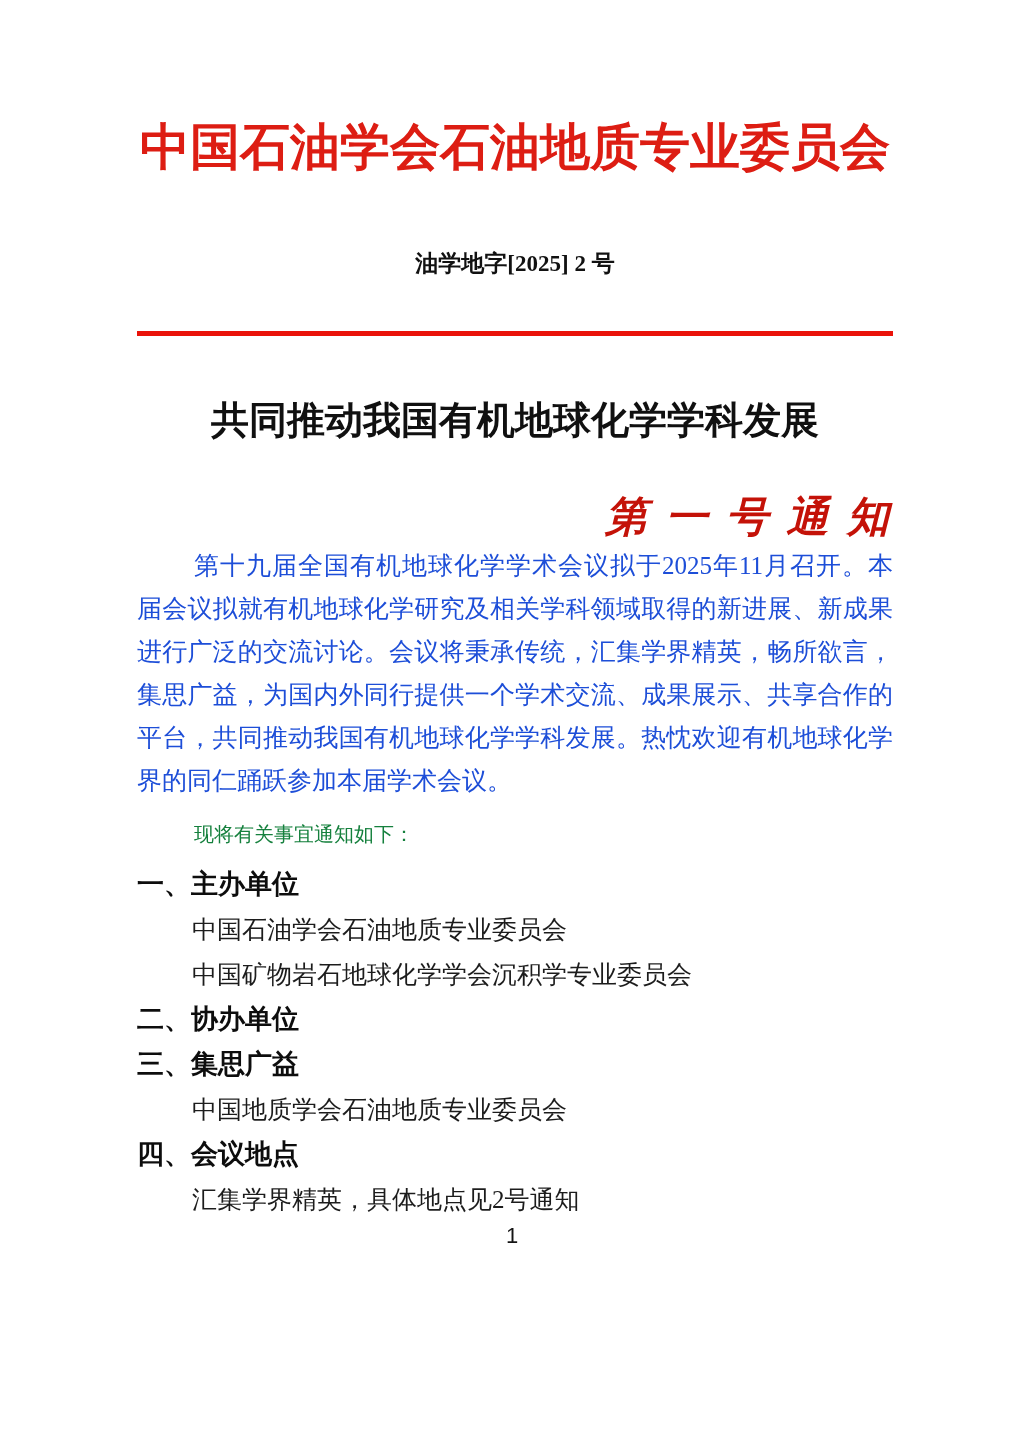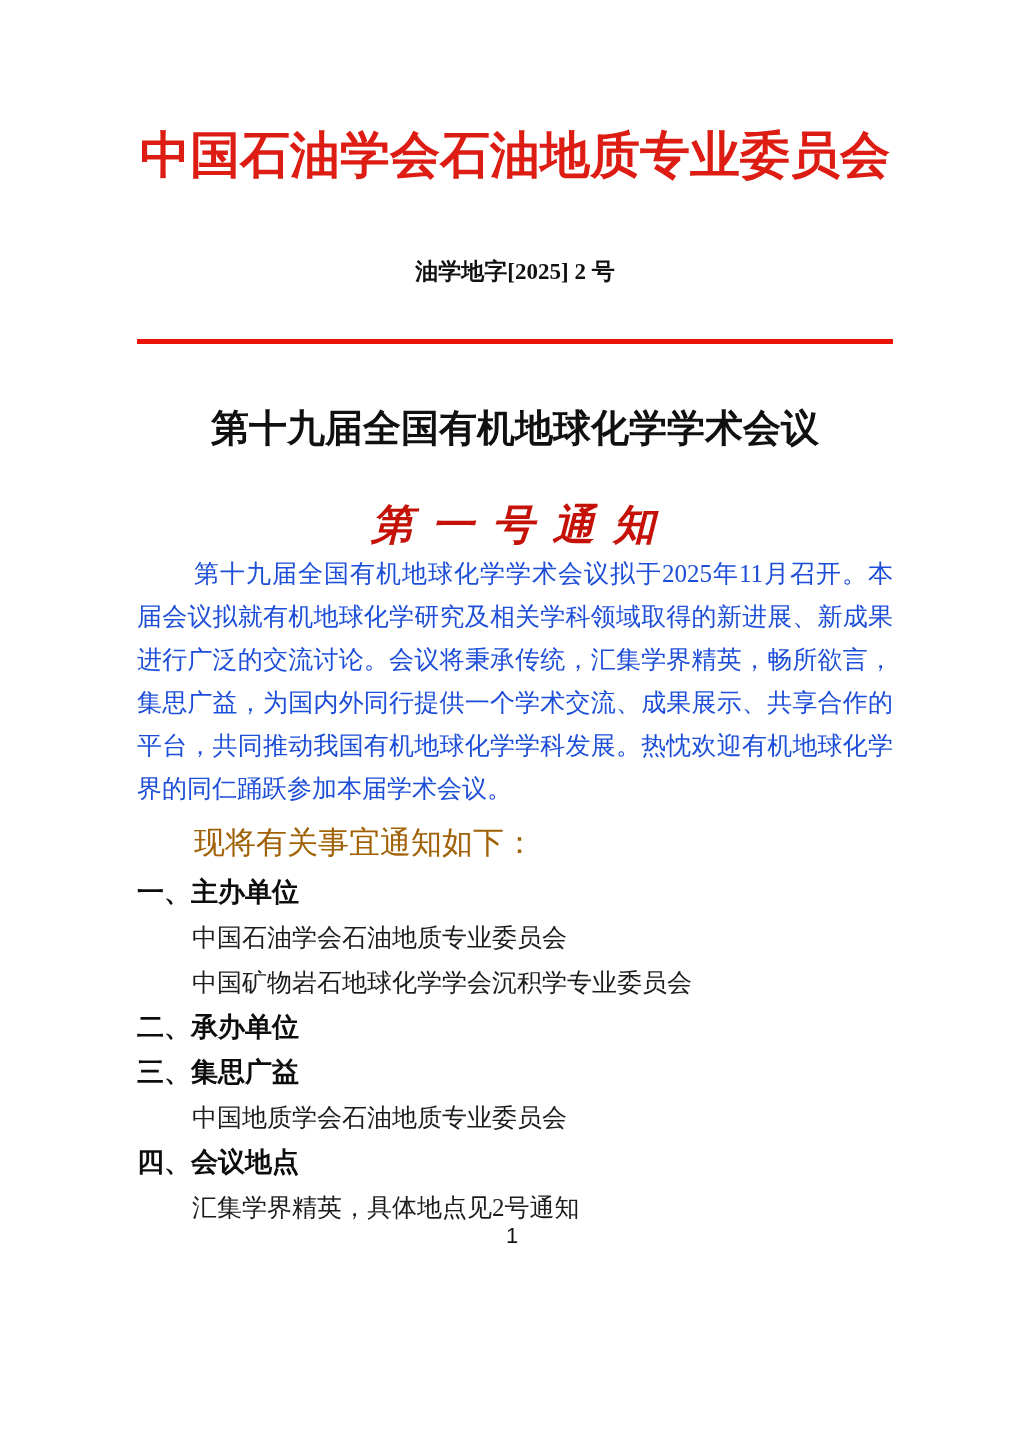--- a/index.html
+++ b/index.html
@@ -6,21 +6,21 @@
   html, body { background: #ffffff; }
   body { width: 1024px; }
 
   .page {
     position: relative;
     width: 1024px;
     height: 1300px;
     background: #ffffff;
     color: #1c1c1c;
     font-family: "Liberation Serif", "DejaVu Serif", serif;
-    padding: 8px 131px 0 137px;
+    padding: 0 131px 0 137px;
     overflow: hidden;
   }
 
   .org-title {
     margin-top: 114px;
     font-size: 50px;
     line-height: 66px;
     font-weight: bold;
     text-align: center;
     color: #dd1d13;
@@ -54,39 +54,39 @@
     white-space: nowrap;
   }
 
   .notice-title {
     margin-top: 46px;
     font-size: 42px;
     line-height: 54px;
     font-weight: bold;
     font-style: italic;
     letter-spacing: 4px;
-    text-align: center;
+    text-align: right;
     color: #c41208;
     white-space: nowrap;
   }
 
   .body-para {
     font-size: 25px;
     line-height: 43px;
     text-align: justify;
     text-indent: 57px;
     color: #1d4ed8;
   }
 
   .intro-line {
     margin-top: 11px;
-    font-size: 31px;
+    font-size: 20px;
     line-height: 43px;
     text-indent: 57px;
-    color: #a16207;
+    color: #15803d;
   }
 
   .sections { margin-top: 6px; }
 
   .sec-heading {
     font-family: "Liberation Sans", "DejaVu Sans", sans-serif;
     font-size: 27px;
     line-height: 45px;
     font-weight: bold;
     color: #0d0d0d;
@@ -117,38 +117,38 @@
 <body>
 
 <div class="page">
 
   <h1 class="org-title">中国石油学会石油地质专业委员会</h1>
 
   <div class="doc-number">油学地字[2025] 2 号</div>
 
   <div class="red-rule"></div>
 
-  <h2 class="main-title">第十九届全国有机地球化学学术会议</h2>
+  <h2 class="main-title">共同推动我国有机地球化学学科发展</h2>
 
   <div class="notice-title">第 一 号 通 知</div>
 
   <p class="body-para">第十九届全国有机地球化学学术会议拟于2025年11月召开。本届会议拟就有机地球化学研究及相关学科领域取得的新进展、新成果进行广泛的交流讨论。会议将秉承传统，汇集学界精英，畅所欲言，集思广益，为国内外同行提供一个学术交流、成果展示、共享合作的平台，共同推动我国有机地球化学学科发展。热忱欢迎有机地球化学界的同仁踊跃参加本届学术会议。</p>
 
   <p class="intro-line">现将有关事宜通知如下：</p>
 
   <div class="sections">
 
     <section>
       <div class="sec-heading">一、主办单位</div>
       <div class="sec-item">中国石油学会石油地质专业委员会</div>
       <div class="sec-item">中国矿物岩石地球化学学会沉积学专业委员会</div>
     </section>
 
     <section>
-      <div class="sec-heading">二、承办单位</div>
+      <div class="sec-heading">二、协办单位</div>
     </section>
 
     <section>
       <div class="sec-heading">三、集思广益</div>
       <div class="sec-item">中国地质学会石油地质专业委员会</div>
     </section>
 
     <section>
       <div class="sec-heading">四、会议地点</div>
       <div class="sec-item">汇集学界精英，具体地点见2号通知</div>

